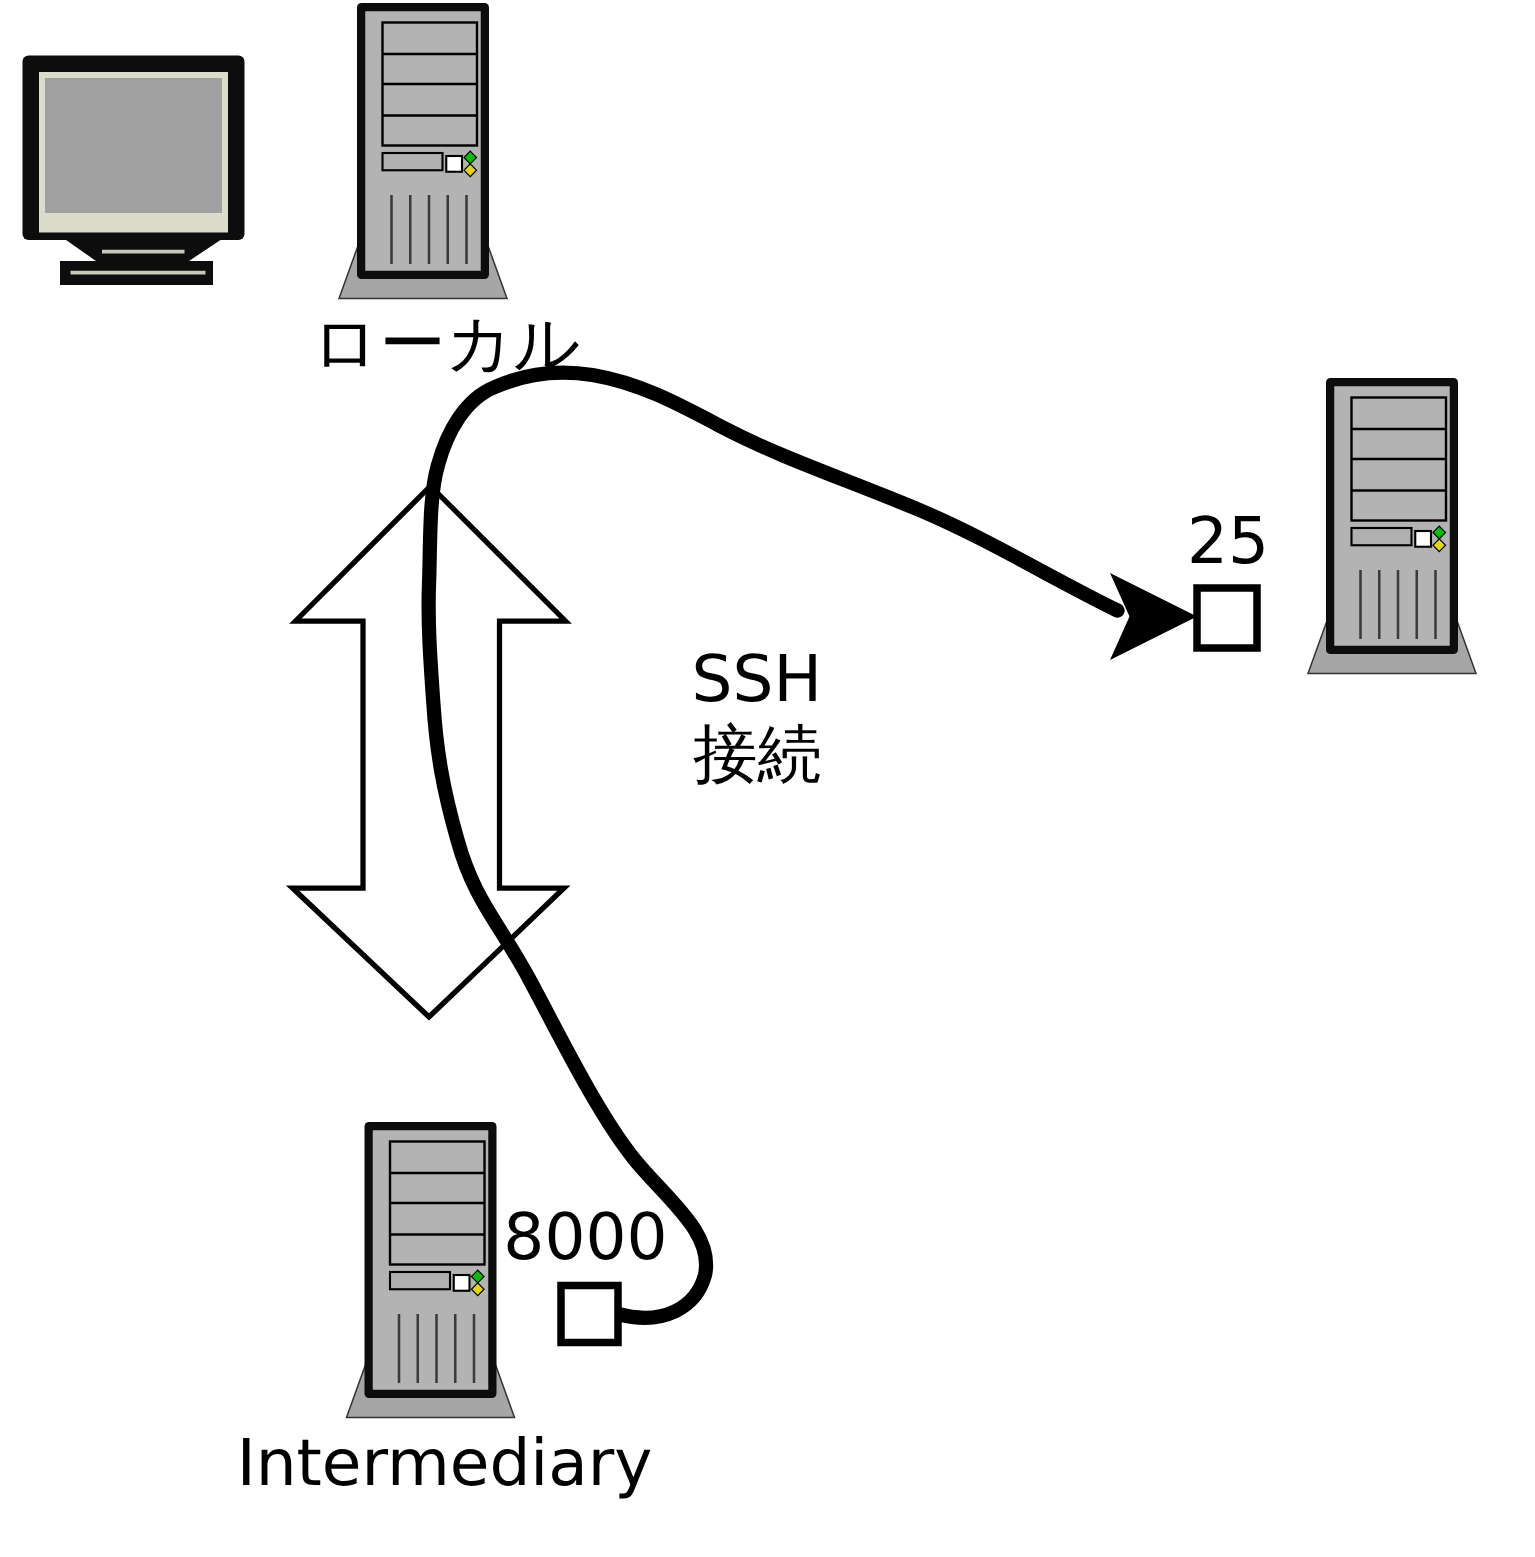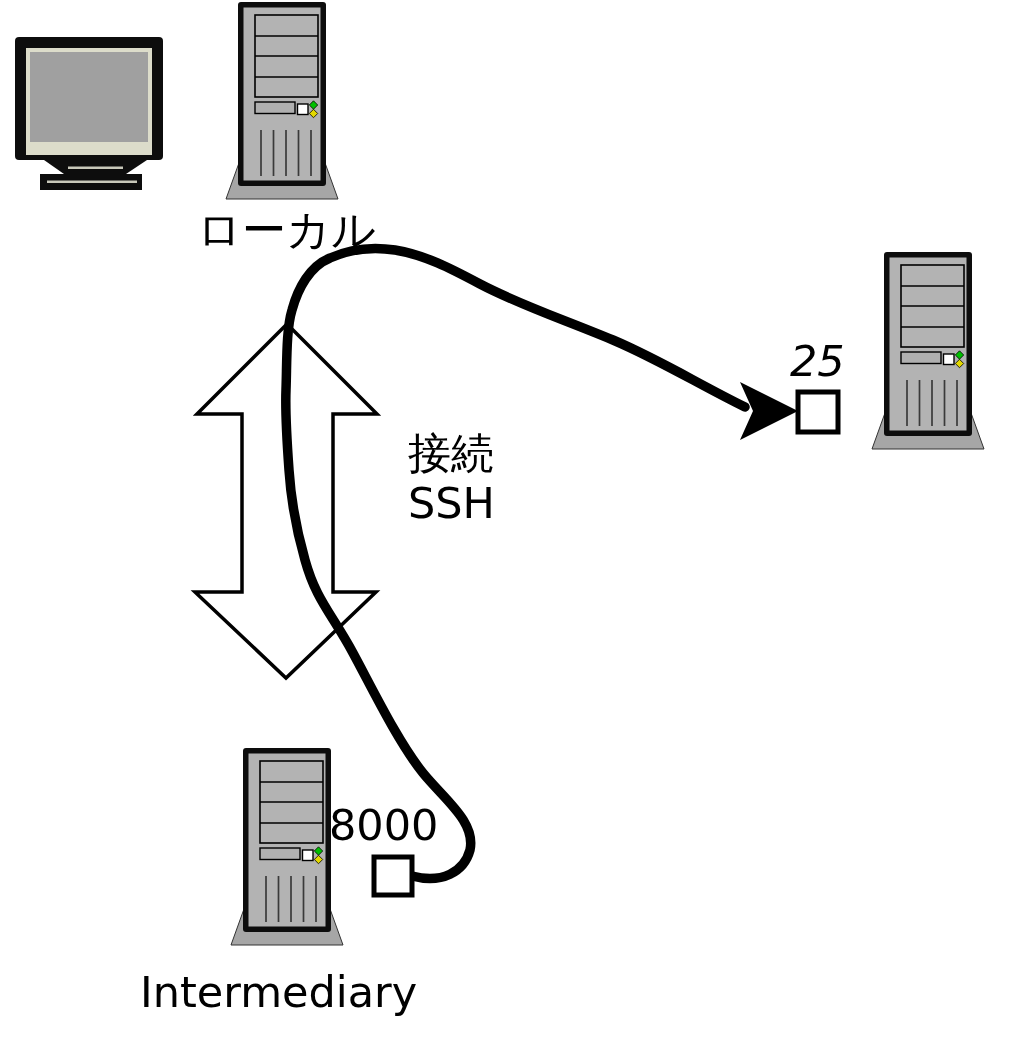--- a/index.html
+++ b/index.html
@@ -16,29 +16,29 @@
     overflow: hidden;
   }
   .canvas svg {
     position: absolute;
     left: 0;
     top: 0;
   }
   .label {
     position: absolute;
     color: #000000;
-    text-align: left;
+    text-align: right;
     line-height: 1.05;
     white-space: nowrap;
   }
   .label-local        { left: 197px; top: 207px; width: 190px; font-size: 44px; }
   .label-server       { left: 848px; top: 460px; width: 170px; font-size: 44px; }
-  .label-intermediary { left: 140px; top: 954px; width: 285px; font-size: 43px; margin-top: 16px; }
+  .label-intermediary { left: 150px; top: 954px; width: 285px; font-size: 43px; }
   .label-ssh          { left: 408px; top: 428px; width: 140px; font-size: 43px; line-height: 50px; }
-  .label-port25       { left: 790px; top: 339px; width: 56px;  font-size: 43px; font-style: italic; }
+  .label-port25       { left: 790px; top: 339px; width: 56px;  font-size: 43px; }
   .label-port8000     { left: 329px; top: 803px; width: 116px; font-size: 43px; }
 </style>
 </head>
 <body>
 
 <div class="canvas">
 
   <svg width="1023" height="1038" viewBox="0 0 1023 1038">
 
     <defs>
@@ -106,22 +106,22 @@
 
     <polygon points="798,411 740,382 753,411 740,440" fill="#000000"></polygon>
 
     <rect x="798" y="392" width="40" height="40" fill="#ffffff" stroke="#000000" stroke-width="5"></rect>
     <rect x="374" y="857" width="38" height="38" fill="#ffffff" stroke="#000000" stroke-width="5"></rect>
   </svg>
 
   <div class="label label-local">ローカル</div>
 
   <div class="label label-ssh">
+    <span style="display:block">SSH</span>
     <span style="display:block">接続</span>
-    <span style="display:block">SSH</span>
   </div>
 
   <div class="label label-port25">25</div>
 
 
   <div class="label label-port8000">8000</div>
 
   <div class="label label-intermediary">Intermediary</div>
 
 </div>

